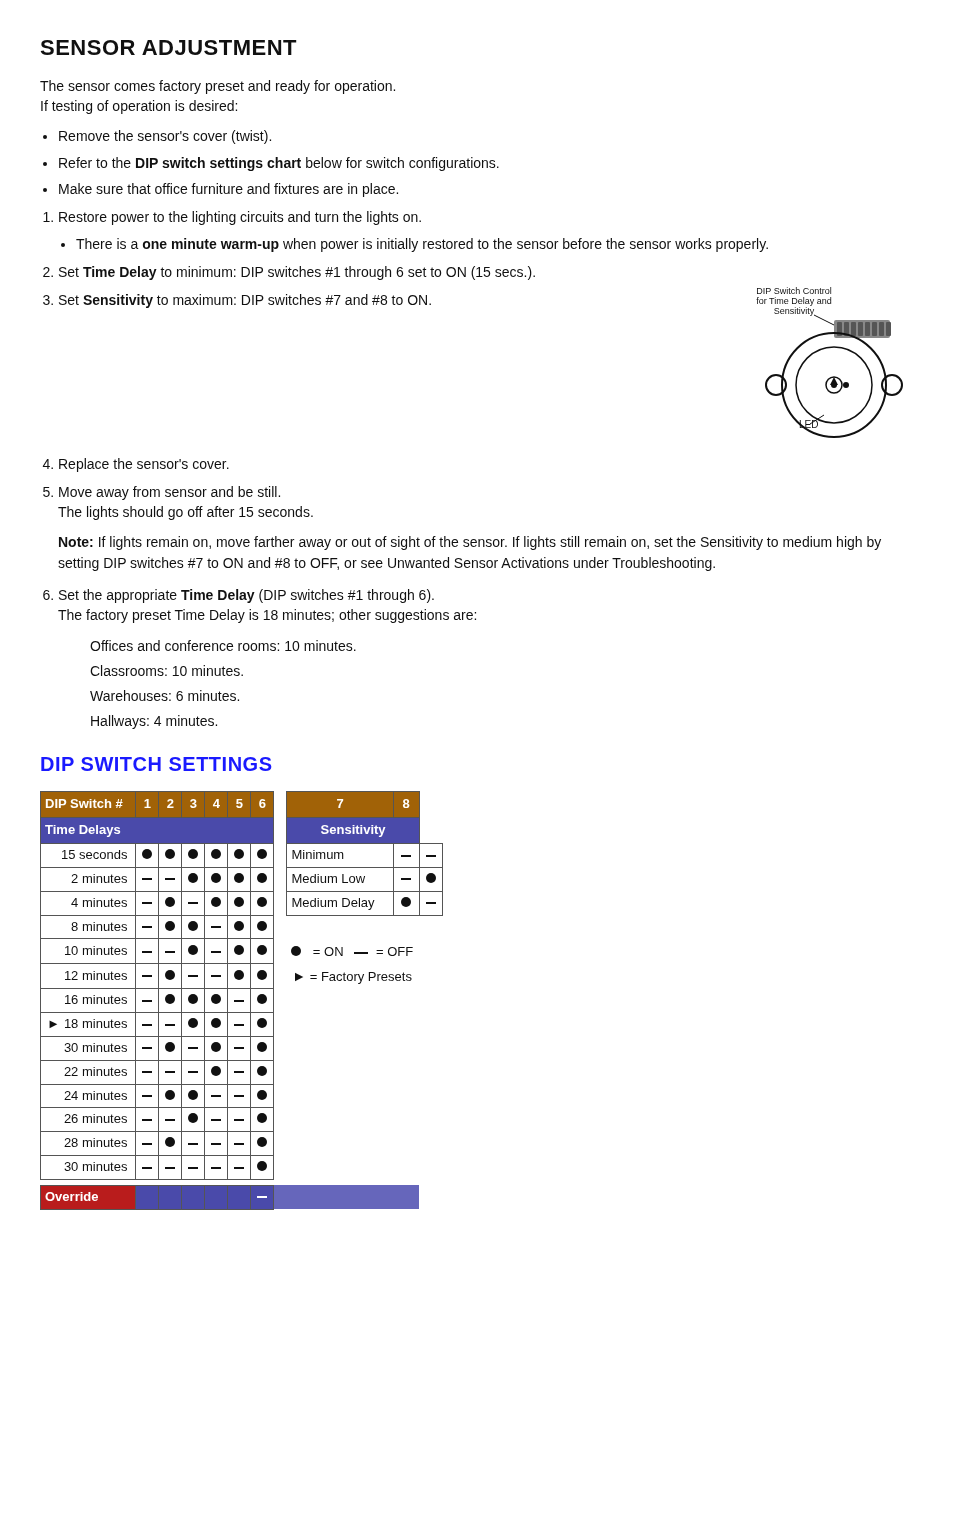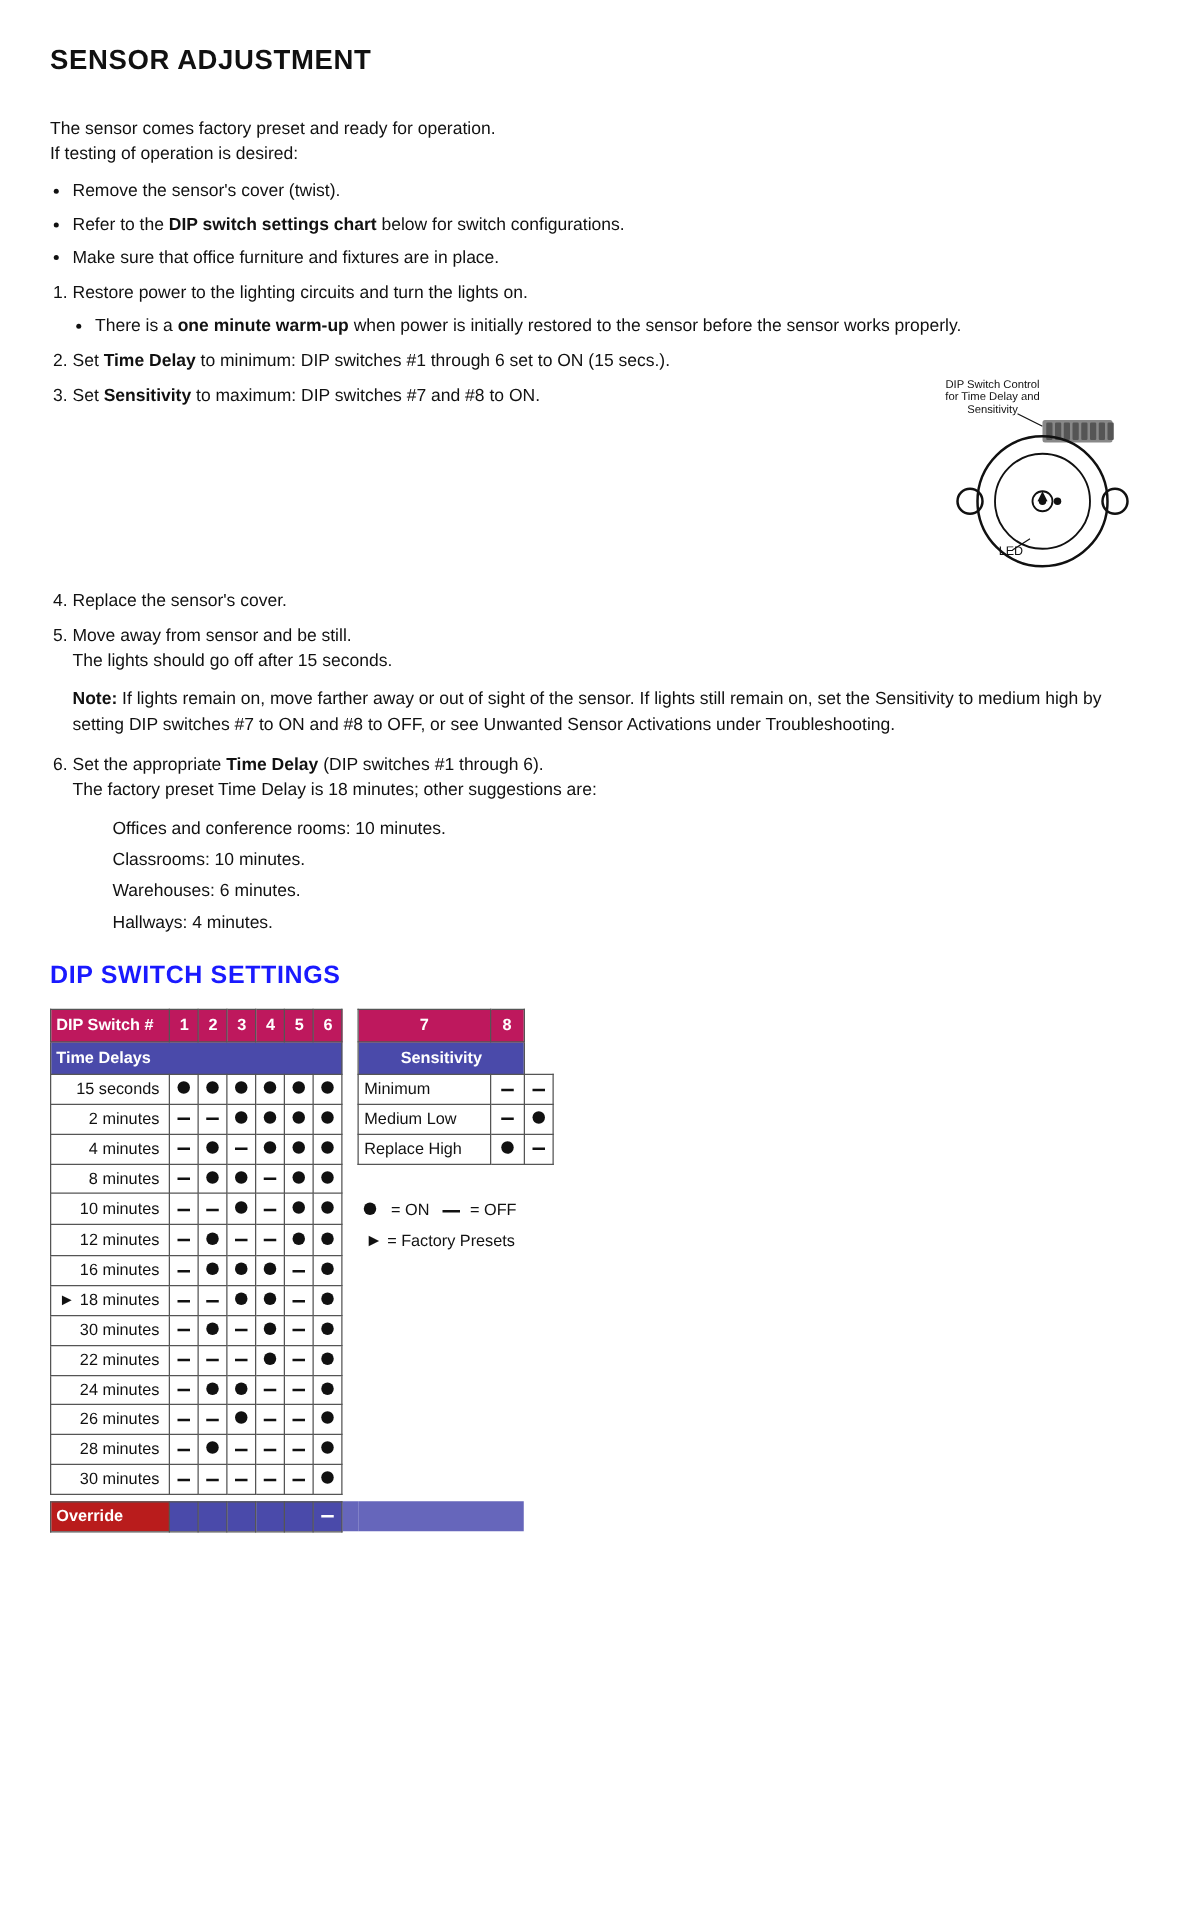--- a/index.html
+++ b/index.html
@@ -9,21 +9,21 @@
       background: #fff;
       color: #111;
       padding: 32px 40px;
       max-width: 954px;
       line-height: 1.45;
     }
     h1 {
       font-size: 22px;
       font-weight: 900;
       letter-spacing: 0.5px;
-      margin-bottom: 28px;
+      margin-bottom: 12px;
       font-family: Arial Black, Arial, sans-serif;
     }
     h2 {
       font-size: 20px;
       font-weight: 900;
       letter-spacing: 0.5px;
       margin-bottom: 12px;
       font-family: Arial Black, Arial, sans-serif;
       color: #1a1aff;
     }
@@ -68,21 +68,21 @@
       font-size: 13px;
       min-width: 340px;
     }
     .dip-table th, .dip-table td {
       border: 1px solid #555;
       text-align: center;
       padding: 2px 6px;
       white-space: nowrap;
     }
     .dip-table .header-row th {
-      background: #be185d;
+      background: #a16207;
       color: #fff;
       font-weight: bold;
       font-size: 13px;
       padding: 3px 6px;
     }
     .dip-table .subheader-row td {
       background: #6666bb;
       color: #fff;
       font-weight: bold;
       font-size: 13px;
@@ -277,21 +277,21 @@
 
         <tr>
           <td class="label-cell">4 minutes</td>
           <td><span class="dash"></span></td>
           <td><span class="dot"></span></td>
           <td><span class="dash"></span></td>
           <td><span class="dot"></span></td>
           <td><span class="dot"></span></td>
           <td><span class="dot"></span></td>
           <td style="border:none;"></td>
-          <td style="text-align:left; padding-left:4px;">Replace High</td>
+          <td style="text-align:left; padding-left:4px;">Medium Delay</td>
           <td><span class="dot"></span></td>
           <td><span class="dash"></span></td>
         </tr>
 
 
         <tr>
           <td class="label-cell">8 minutes</td>
           <td><span class="dash"></span></td>
           <td><span class="dot"></span></td>
           <td><span class="dot"></span></td>

